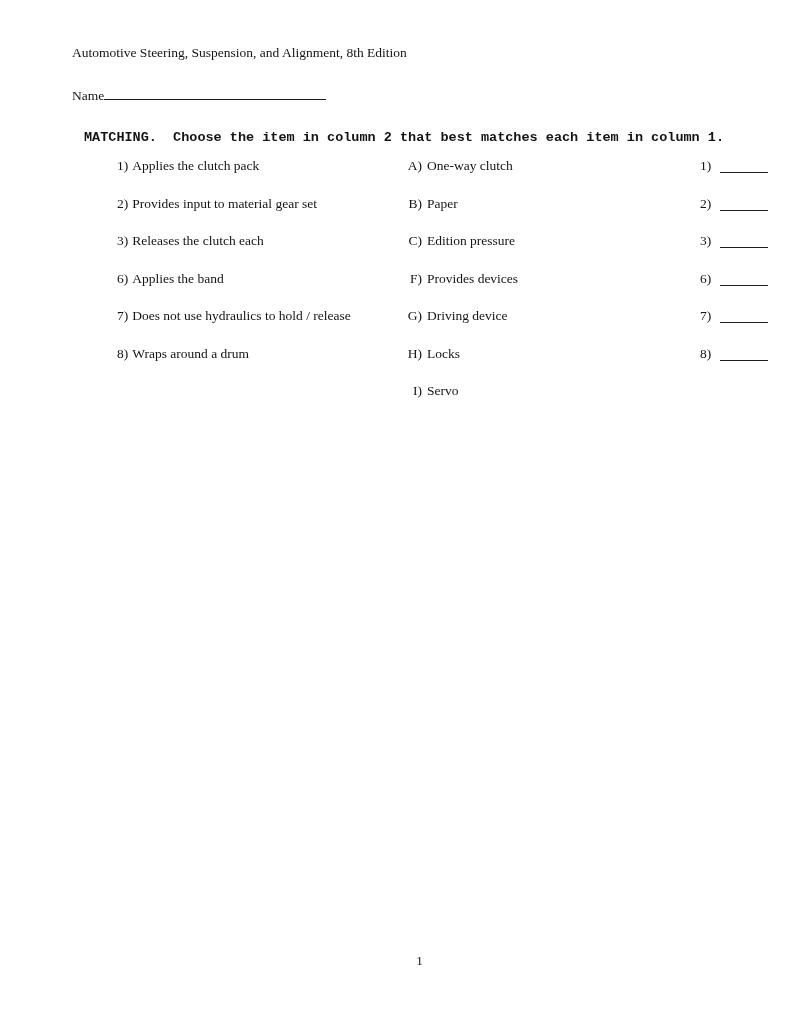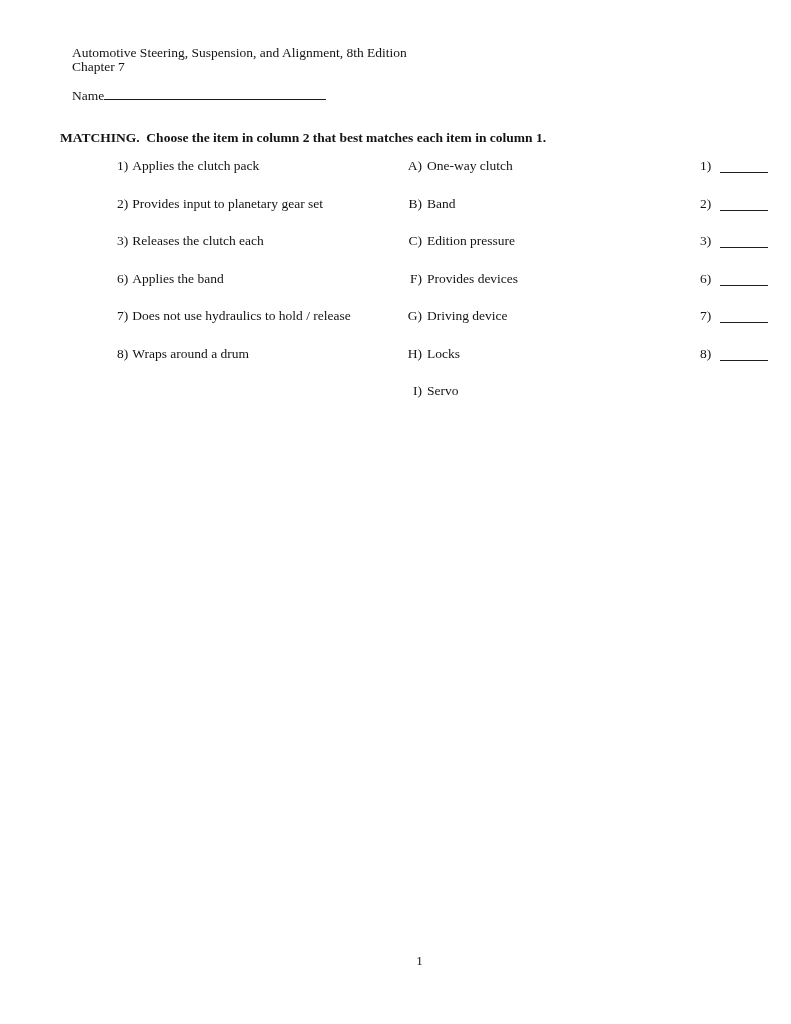--- a/index.html
+++ b/index.html
@@ -29,24 +29,25 @@
   }
   .name-line {
     display: inline-block;
     width: 222px;
     height: 13px;
     border-bottom: 1.4px solid #1a1a1a;
     vertical-align: baseline;
   }
   .instructions {
     position: absolute;
-    left: 36px;
+    left: 60px;
     top: 130px;
     font-weight: bold;
     white-space: nowrap;
+    font-family: Liberation Mono, monospace;
   }
   .rows {
     position: absolute;
     left: 0;
     top: 158px;
     width: 791px;
   }
   .row { position: relative; height: 37.5px; }
   .c1 { position: absolute; left: 93px; white-space: nowrap; }
   .c1 .num { margin-right: 4px; }
@@ -70,21 +71,20 @@
     font-size: 13px;
   }
 </style>
 </head>
 <body>
 
 <div class="page">
 
   <div class="header">
     <div>Automotive Steering, Suspension, and Alignment, 8th Edition</div>
-    <div>Chapter 7</div>
   </div>
 
   <div class="name-row">
     <span>Name</span><span class="name-line"></span>
   </div>
 
   <div class="instructions">MATCHING.&nbsp; Choose the item in column 2 that best matches each item in column 1.</div>
 
   <div class="rows">
 
@@ -95,24 +95,24 @@
       <div class="c2">
         <span class="letter">A)</span><span>One-way clutch</span>
       </div>
       <div class="c3">
         <span>1)</span><span class="blank"></span>
       </div>
     </div>
 
     <div class="row">
       <div class="c1">
-        <span class="num">2)</span><span>Provides input to planetary gear set</span>
+        <span class="num">2)</span><span>Provides input to material gear set</span>
       </div>
       <div class="c2">
-        <span class="letter">B)</span><span>Band</span>
+        <span class="letter">B)</span><span>Paper</span>
       </div>
       <div class="c3">
         <span>2)</span><span class="blank"></span>
       </div>
     </div>
 
     <div class="row">
       <div class="c1">
         <span class="num">3)</span><span>Releases the clutch each</span>
       </div>

